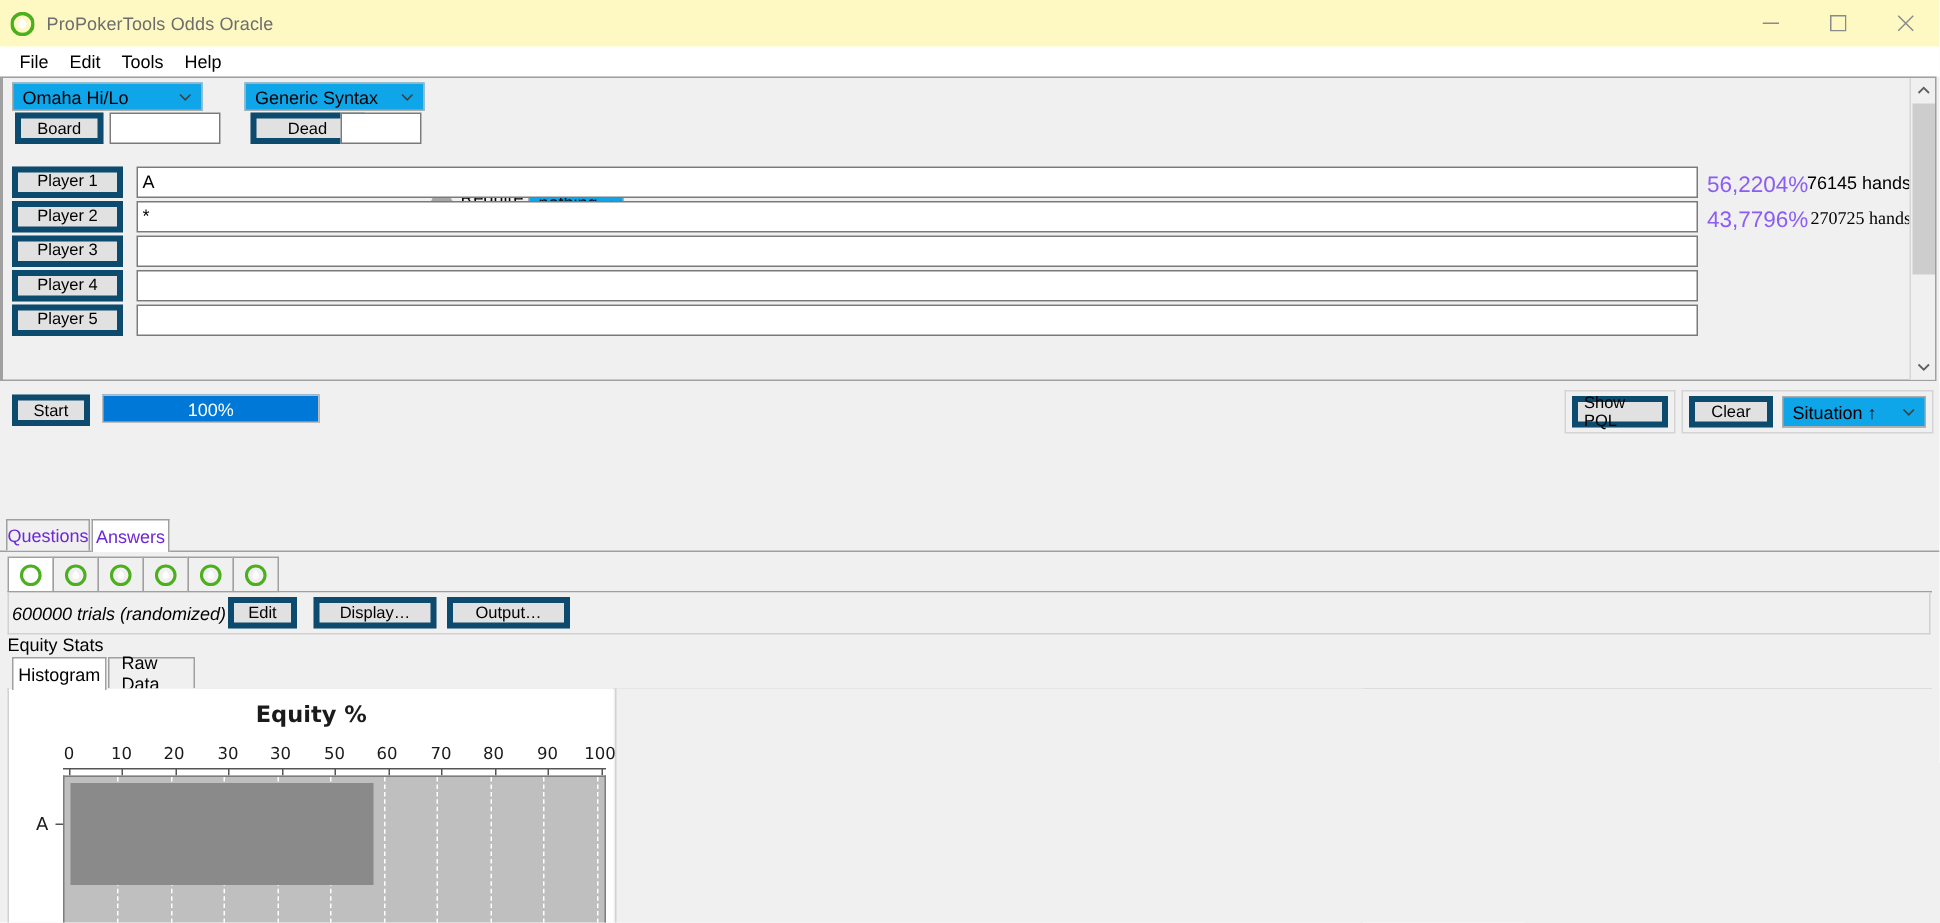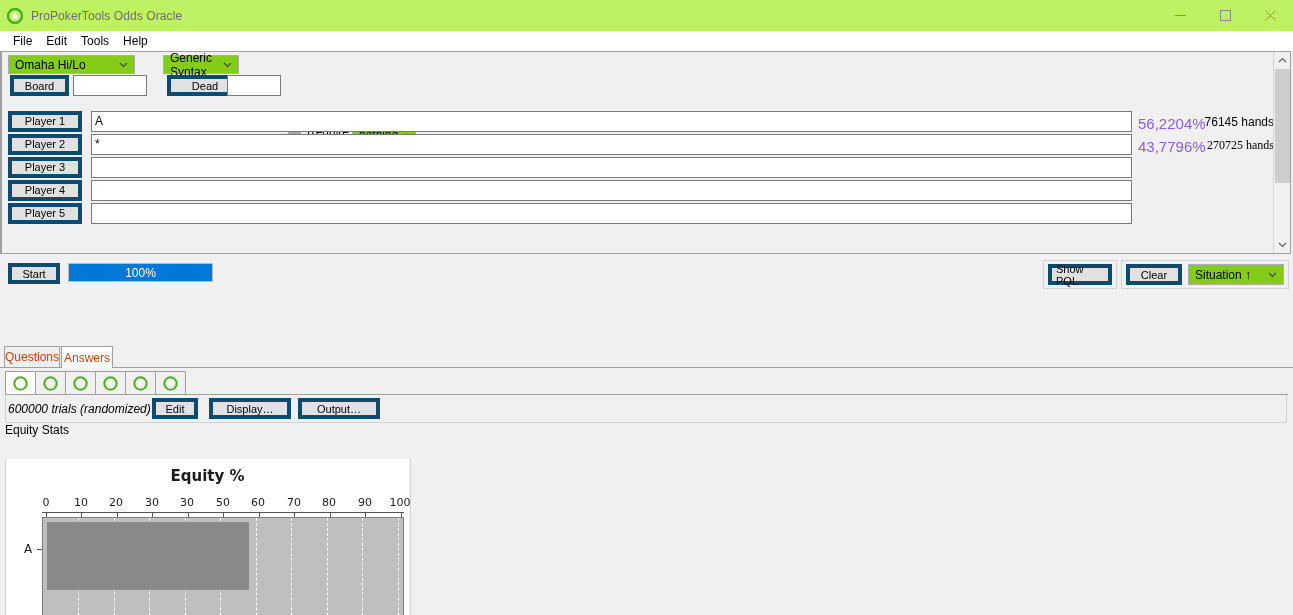--- a/index.html
+++ b/index.html
@@ -12,21 +12,21 @@
     font-family: "Liberation Sans", sans-serif;
     font-size: 12px;
     color: #000;
     position: relative;
     -webkit-font-smoothing: antialiased;
   }
 
   
   .titlebar {
     height: 31px;
-    background: #bef264;
+    background: #fef9c3;
     display: flex;
     align-items: center;
     position: relative;
   }
   .app-icon {
     width: 16px; height: 16px;
     margin-left: 7px; margin-right: 8px;
     flex: 0 0 auto;
   }
   .title-text {
@@ -83,21 +83,21 @@
     box-sizing: border-box;
   }
   .config-inner {
     position: absolute;
     top: 0; left: 0; right: 17px; bottom: 0;
     overflow: hidden;
   }
   select.combo, .combo {
     font-family: "Liberation Sans", sans-serif;
     font-size: 12px;
-    background: #84cc16;
+    background: #0ea5e9;
     border: 1px solid #adadad;
     height: 19px;
     box-sizing: border-box;
     color: #000;
     display: inline-flex;
     align-items: center;
     padding: 0 6px;
     position: relative;
   }
   .combo .cv { flex: 1 1 auto; }
@@ -235,21 +235,21 @@
     height: 21px;
     box-sizing: border-box;
     font-size: 12px;
     display: flex;
     align-items: center;
     justify-content: center;
     padding: 0 7px;
     background: #f0f0f0;
     border: 1px solid #a0a0a0;
     border-bottom: none;
-    color: #c2410c;
+    color: #6d28d9;
   }
   .tab.sel {
     background: #ffffff;
     height: 22px;
     z-index: 3;
   }
 
   
   .icon-tabs {
     position: absolute;
@@ -490,21 +490,21 @@
   <div class="config-panel">
     <div class="config-inner">
 
       <div class="combo" style="position:absolute;left:6px;top:3px;width:127px;">
         <span class="cv">Omaha Hi/Lo</span>
         <svg class="chev" viewBox="0 0 9 9">
             <polyline points="1,3 4.5,6.5 8,3" fill="none" stroke="#404040" stroke-width="1.1"></polyline>
           </svg>
       </div>
 
-      <div class="combo" style="position:absolute;left:161px;top:3px;width:76px;justify-content:space-between;">
+      <div class="combo" style="position:absolute;left:161px;top:3px;width:120px;justify-content:space-between;">
         <span class="cv">Generic Syntax</span>
         <svg class="chev" viewBox="0 0 9 9">
             <polyline points="1,3 4.5,6.5 8,3" fill="none" stroke="#404040" stroke-width="1.1"></polyline>
           </svg>
       </div>
 
       <div class="btn" style="position:absolute;left:8px;top:23px;width:59px;">Board</div>
       <div class="tfield" style="position:absolute;left:71px;top:23px;width:74px;"></div>
 
       <div class="btn" style="position:absolute;left:165px;top:23px;width:76px;">Dead</div>
@@ -632,20 +632,24 @@
 
   <div class="trials-box">
     <span class="trials-label">600000 trials (randomized)</span>
     <div class="btn" style="position:absolute;left:146px;top:3px;width:46px;">Edit</div>
     <div class="btn" style="position:absolute;left:203px;top:3px;width:82px;">Display…</div>
     <div class="btn" style="position:absolute;left:292px;top:3px;width:82px;">Output…</div>
   </div>
 
   <span class="equity-label">Equity Stats</span>
 
+  <div class="sub-tabstrip">
+    <div class="sub-tab sel" style="left:3px;width:63px;">Histogram</div>
+    <div class="sub-tab" style="left:67px;width:58px;">Raw Data</div>
+  </div>
 
   <div class="chart-outer">
     <div class="chart-canvas">
 
       <div class="chart-title">Equity %</div>
 
       <div class="axis-labels">
         <span class="axis-lab" style="left:40px;">0</span>
         <span class="axis-lab" style="left:75px;">10</span>
         <span class="axis-lab" style="left:110px;">20</span>

